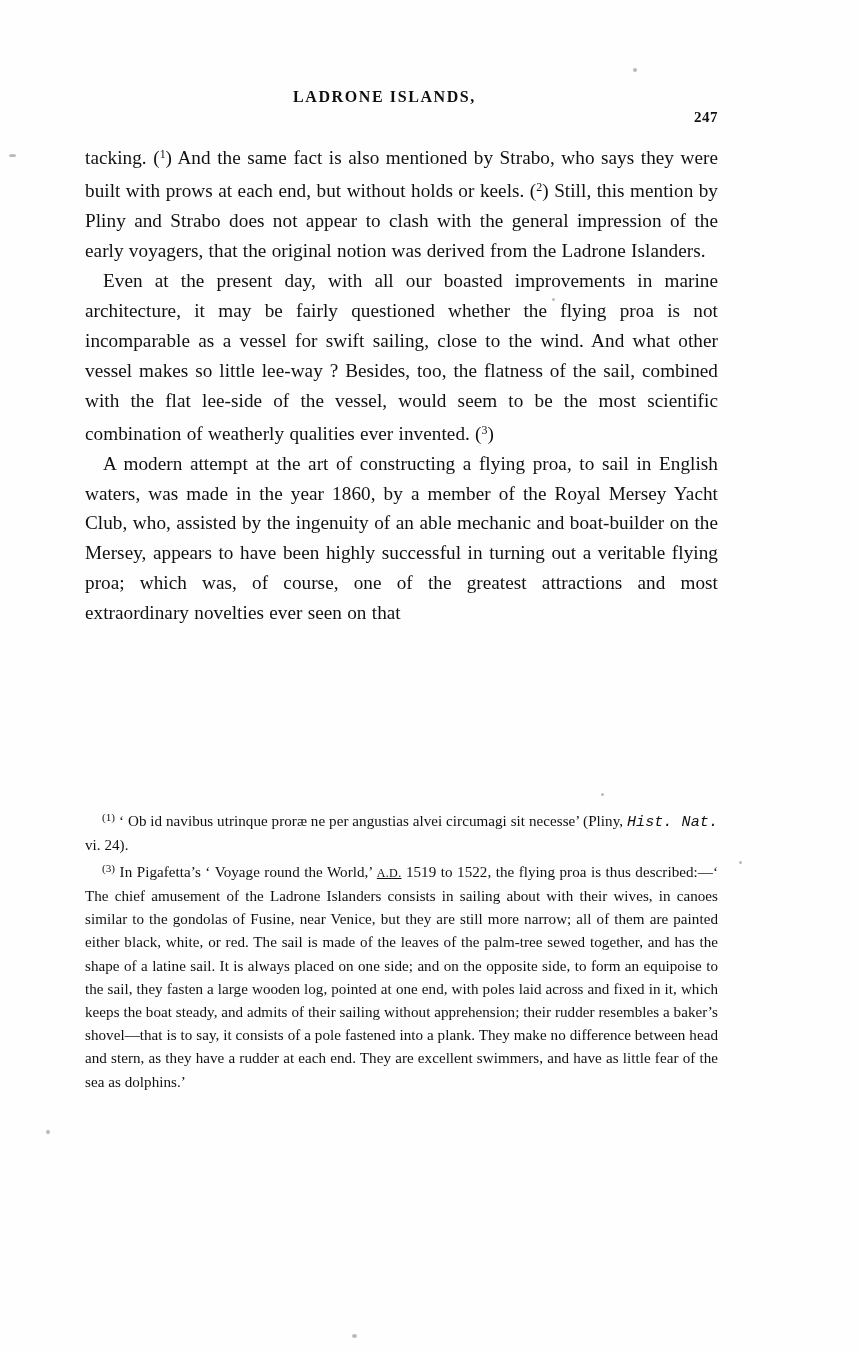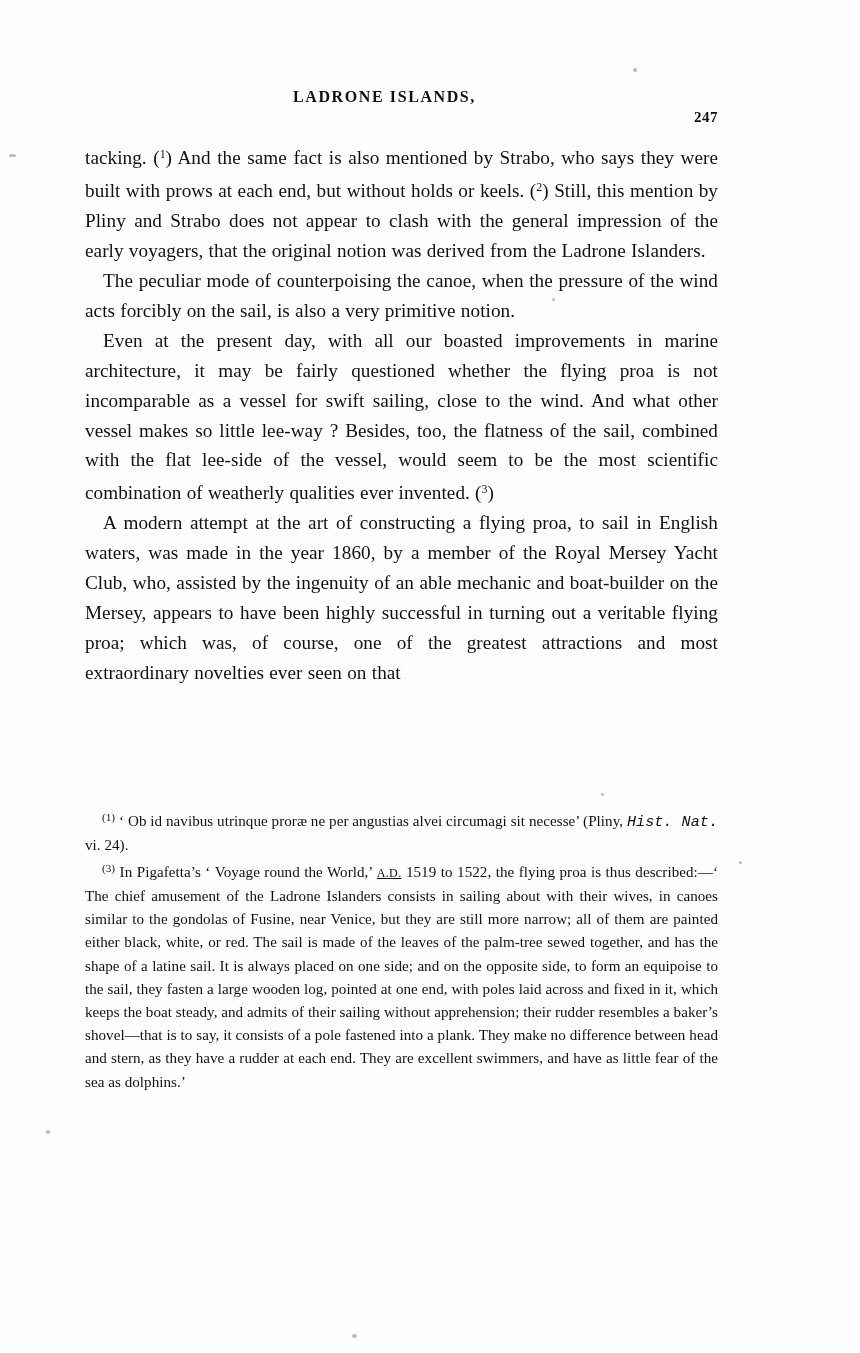--- a/index.html
+++ b/index.html
@@ -143,21 +143,20 @@
 
   <div class="runhead">
     <div class="runhead-title">LADRONE ISLANDS,</div>
     <div class="runhead-folio">247</div>
   </div>
 
   <div class="body-block">
 
     <p class="para"><span>tacking. (</span><span class="fnref">1</span><span>)   And the same fact is also mentioned by Strabo, who says they were built with prows at each end, but without holds or keels. (</span><span class="fnref">2</span><span>)   Still, this mention by Pliny and Strabo does not appear to clash with the general impression of the early voyagers, that the original notion was derived from the Ladrone Islanders.</span></p>
 
-    <p class="para">The peculiar mode of counterpoising the canoe, when the pressure of the wind acts forcibly on the sail, is also a very primitive notion.</p>
 
     <p class="para"><span>Even at the present day, with all our boasted improvements in marine architecture, it may be fairly questioned whether the flying proa is not incomparable as a vessel for swift sailing, close to the wind.   And what other vessel makes so little lee-way ?   Besides, too, the flatness of the sail, combined with the flat lee-side of the vessel, would seem to be the most scientific combination of weatherly qualities ever invented. (</span><span class="fnref">3</span><span>)</span></p>
 
     <p class="para">A modern attempt at the art of constructing a flying proa, to sail in English waters, was made in the year 1860, by a member of the Royal Mersey Yacht Club, who, assisted by the ingenuity of an able mechanic and boat-builder on the Mersey, appears to have been highly successful in turning out a veritable flying proa; which was, of course, one of the greatest attractions and most extraordinary novelties ever seen on that</p>
   </div>
 
   <div class="footnotes">
 
     <p class="fnote"><span class="marker">(1)</span><span> ‘ Ob id navibus utrinque proræ ne per angustias alvei circumagi sit necesse’ (Pliny, </span><i>Hist. Nat.</i><span> vi. 24).</span></p>
 

